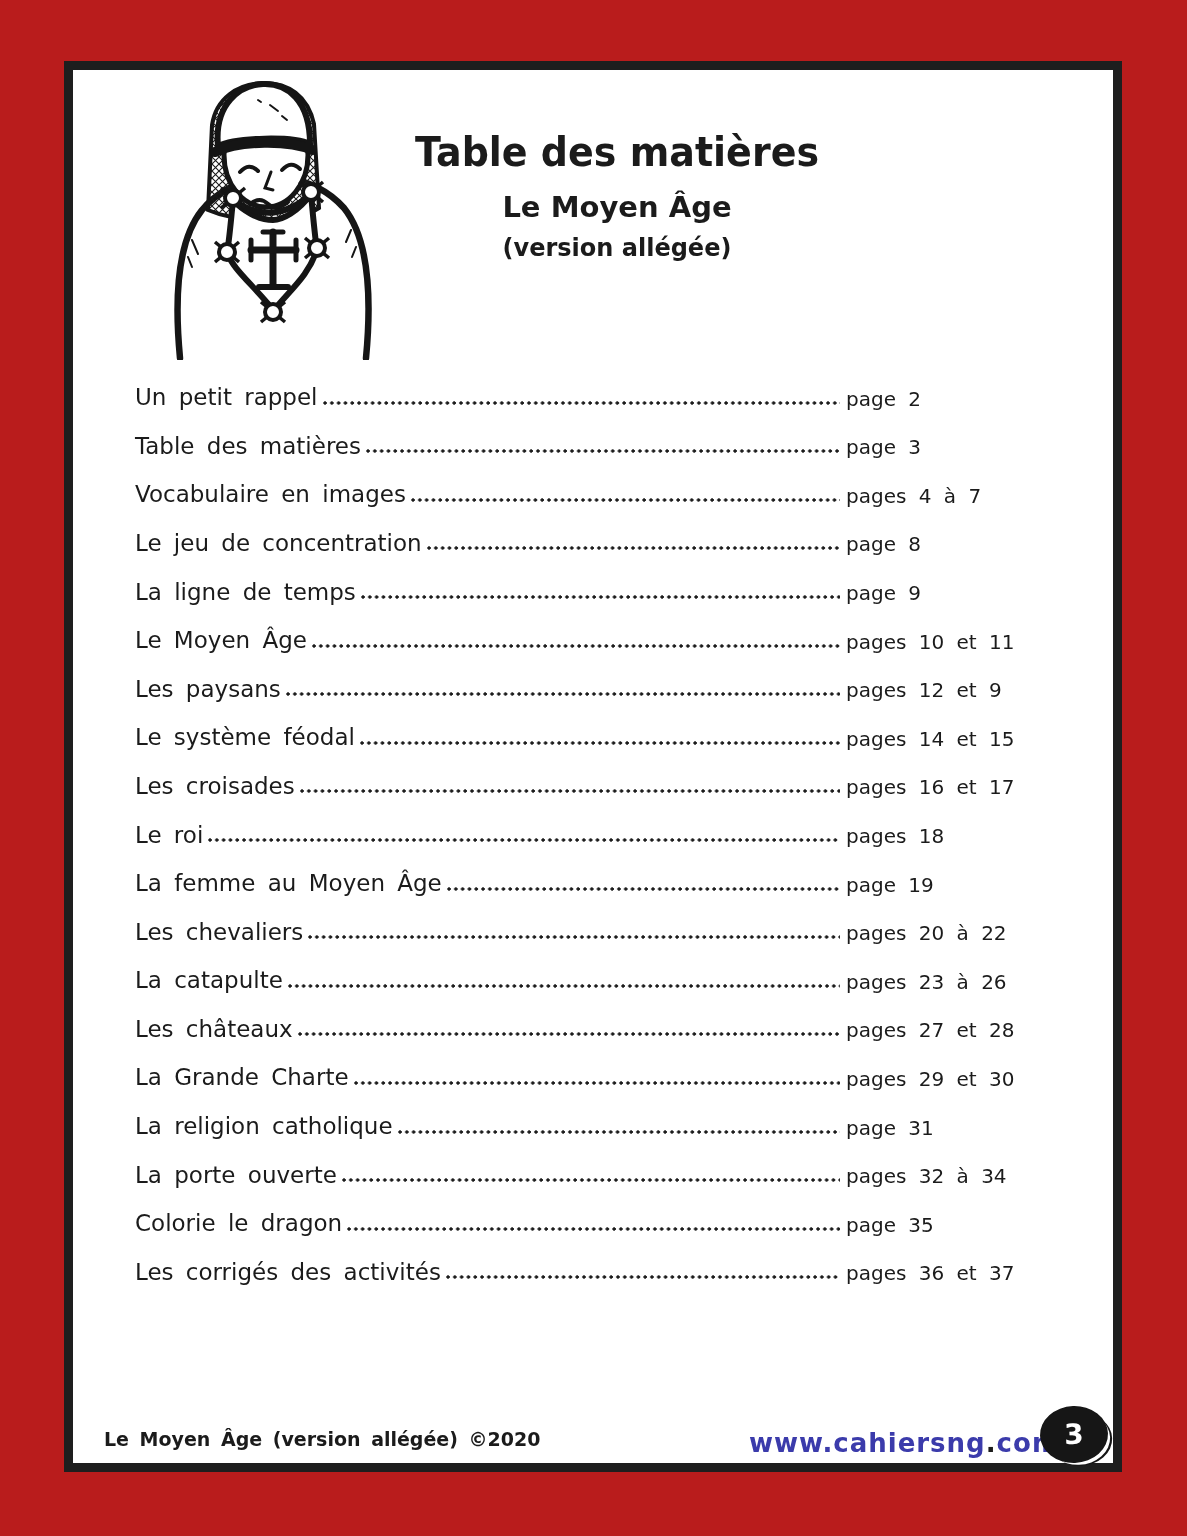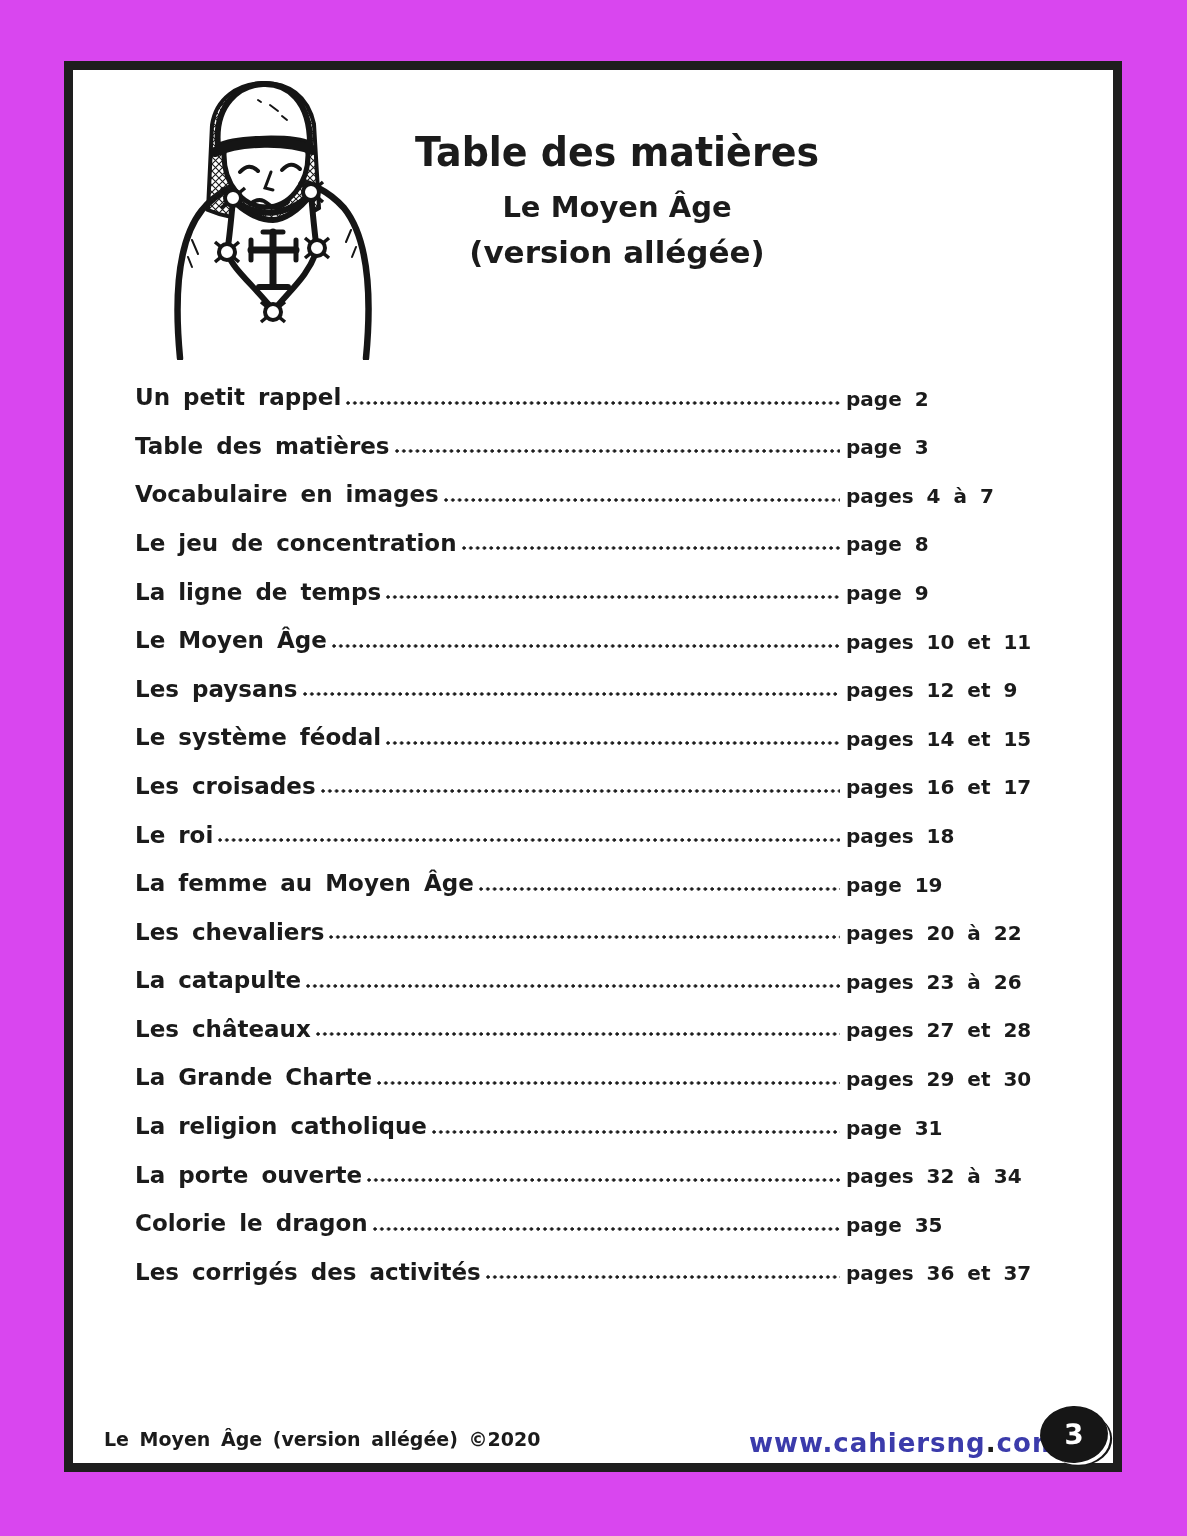--- a/index.html
+++ b/index.html
@@ -1,19 +1,19 @@
 <!DOCTYPE html>
 <html><head>
 <meta charset="utf-8">
 <style>
   html,body{margin:0;padding:0;background:#ffffff;}
   .page{
     position:relative;
     width:1187px;height:1536px;
-    background:#d946ef;
+    background:#b91c1c;
     font-family:"DejaVu Sans", sans-serif;
     color:#1b1b1b;
     overflow:hidden;
   }
   .frame{
     position:absolute;left:64px;top:61px;
     width:1058px;height:1411px;
     box-sizing:border-box;
     border:9px solid #1e1e1e;
     background:#ffffff;
@@ -25,29 +25,28 @@
   }
   .titles{
     position:absolute;left:254px;top:60px;width:580px;
     text-align:center;
   }
   .titles h1{
     margin:0;font-size:38px;font-weight:800;letter-spacing:0px;
     transform:scaleY(1.06);
   }
   .titles h2{margin:16px 0 0 0;font-size:29px;font-weight:800;}
-  .titles h3{margin:10px 0 0 0;font-size:31px;font-weight:800;}
+  .titles h3{margin:10px 0 0 0;font-size:24px;font-weight:800;}
   
   .toc{
     position:absolute;left:62px;top:292px;width:900px;
   }
   .toc-row{
     display:flex;align-items:flex-end;
     height:48.6px;
-    font-weight:bold;
   }
   .toc-title{
     flex:0 0 auto;
     font-size:23px;line-height:1.15;
     word-spacing:5px;
     white-space:nowrap;
   }
   .leader{
     flex:1 1 auto;
     position:relative;

